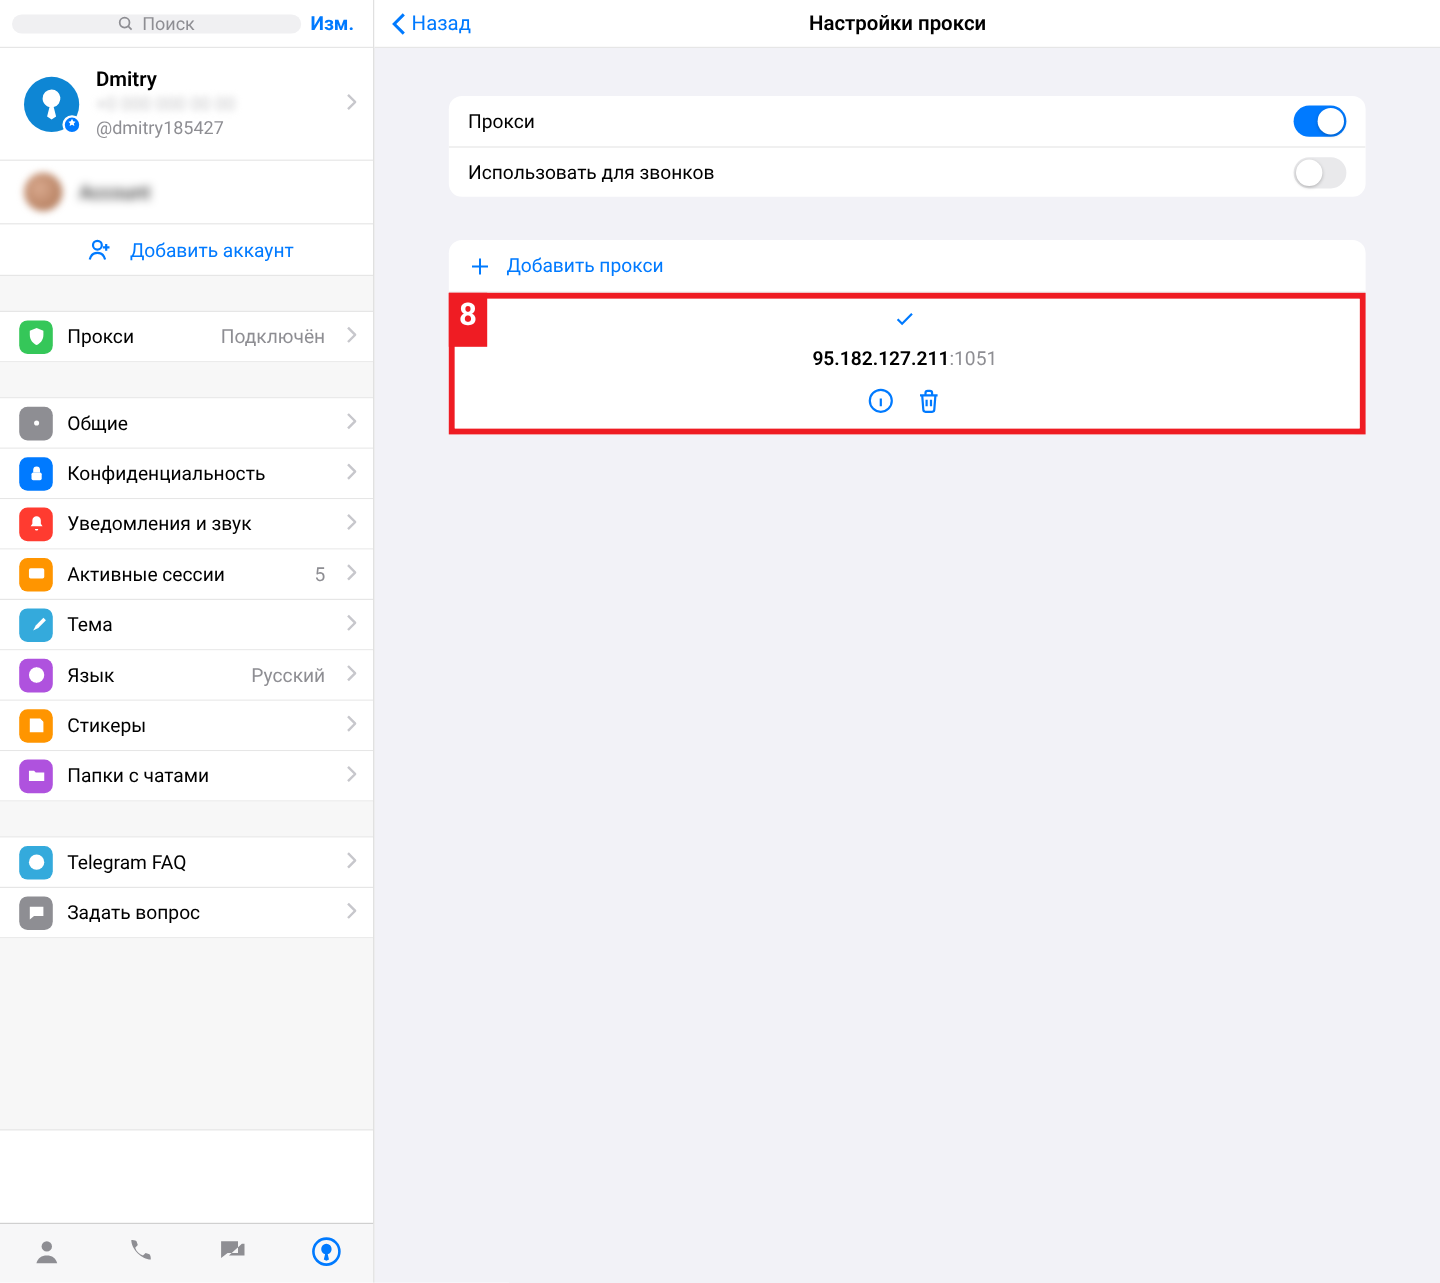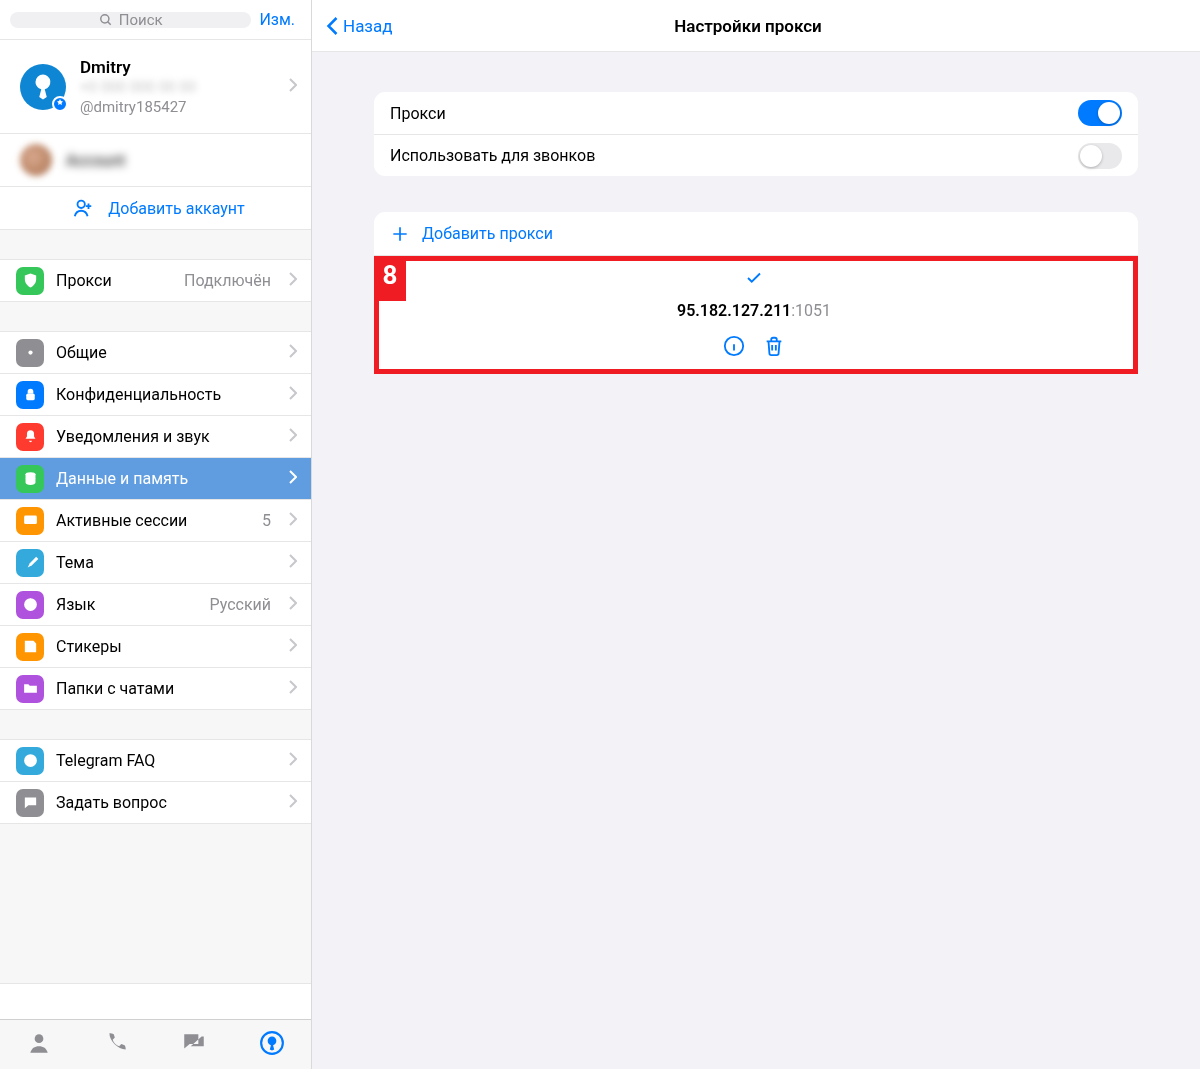--- a/index.html
+++ b/index.html
@@ -38,21 +38,21 @@
       align-items: center;
       justify-content: center;
       color: #8e8e93;
       font-size: 15px;
       gap: 6px;
     }
     .search-field svg { flex-shrink: 0; }
     .edit-btn {
       color: #007aff;
       font-size: 16px;
-      font-weight: 400;
+      font-weight: 700;
       cursor: pointer;
       padding-right: 6px;
     }
     .profile-row {
       display: flex;
       align-items: center;
       padding: 16px 14px 16px 20px;
       border-bottom: 1px solid #e6e6e6;
       cursor: pointer;
       position: relative;
@@ -138,21 +138,21 @@
     .tabbar .tab-btn.active { color: #007aff; }
     .tabbar svg { width: 26px; height: 26px; }
     
     .main {
       flex: 1;
       background: #f2f2f7;
       display: flex;
       flex-direction: column;
     }
     .main-header {
-      height: 52px;
+      height: 40px;
       background: #fff;
       border-bottom: 1px solid #e6e6e6;
       display: flex;
       align-items: center;
       position: relative;
     }
     .back-btn {
       display: flex; align-items: center;
       color: #007aff; font-size: 17px;
       padding-left: 14px; gap: 4px;
@@ -328,33 +328,20 @@
             <path d="M1 1l6 6-6 6"></path>
           </svg></span>
     </div>
     <div class="setting-row">
       <div class="icon-sq" style="background:#ff3b30">
           <svg viewBox="0 0 24 24">
             <path d="M12 3a5 5 0 0 0-5 5v4l-2 3h14l-2-3V8a5 5 0 0 0-5-5zM10 18a2 2 0 0 0 4 0"></path>
           </svg>
         </div>
       <div class="setting-label">Уведомления и звук</div>
-      <span class="chev"><svg viewBox="0 0 8 14" fill="none" stroke="currentColor" stroke-width="2">
-            <path d="M1 1l6 6-6 6"></path>
-          </svg></span>
-    </div>
-    <div class="setting-row active">
-      <div class="icon-sq" style="background:#35c759">
-          <svg viewBox="0 0 24 24">
-            <ellipse cx="12" cy="6" rx="7" ry="3"></ellipse>
-            <path d="M5 6v12c0 1.7 3 3 7 3s7-1.3 7-3V6"></path>
-            <path d="M5 12c0 1.7 3 3 7 3s7-1.3 7-3"></path>
-          </svg>
-        </div>
-      <div class="setting-label">Данные и память</div>
       <span class="chev"><svg viewBox="0 0 8 14" fill="none" stroke="currentColor" stroke-width="2">
             <path d="M1 1l6 6-6 6"></path>
           </svg></span>
     </div>
     <div class="setting-row">
       <div class="icon-sq" style="background:#ff9500">
           <svg viewBox="0 0 24 24">
             <rect x="3" y="5" width="18" height="12" rx="2"></rect>
             <path d="M9 20h6"></path>
           </svg>

